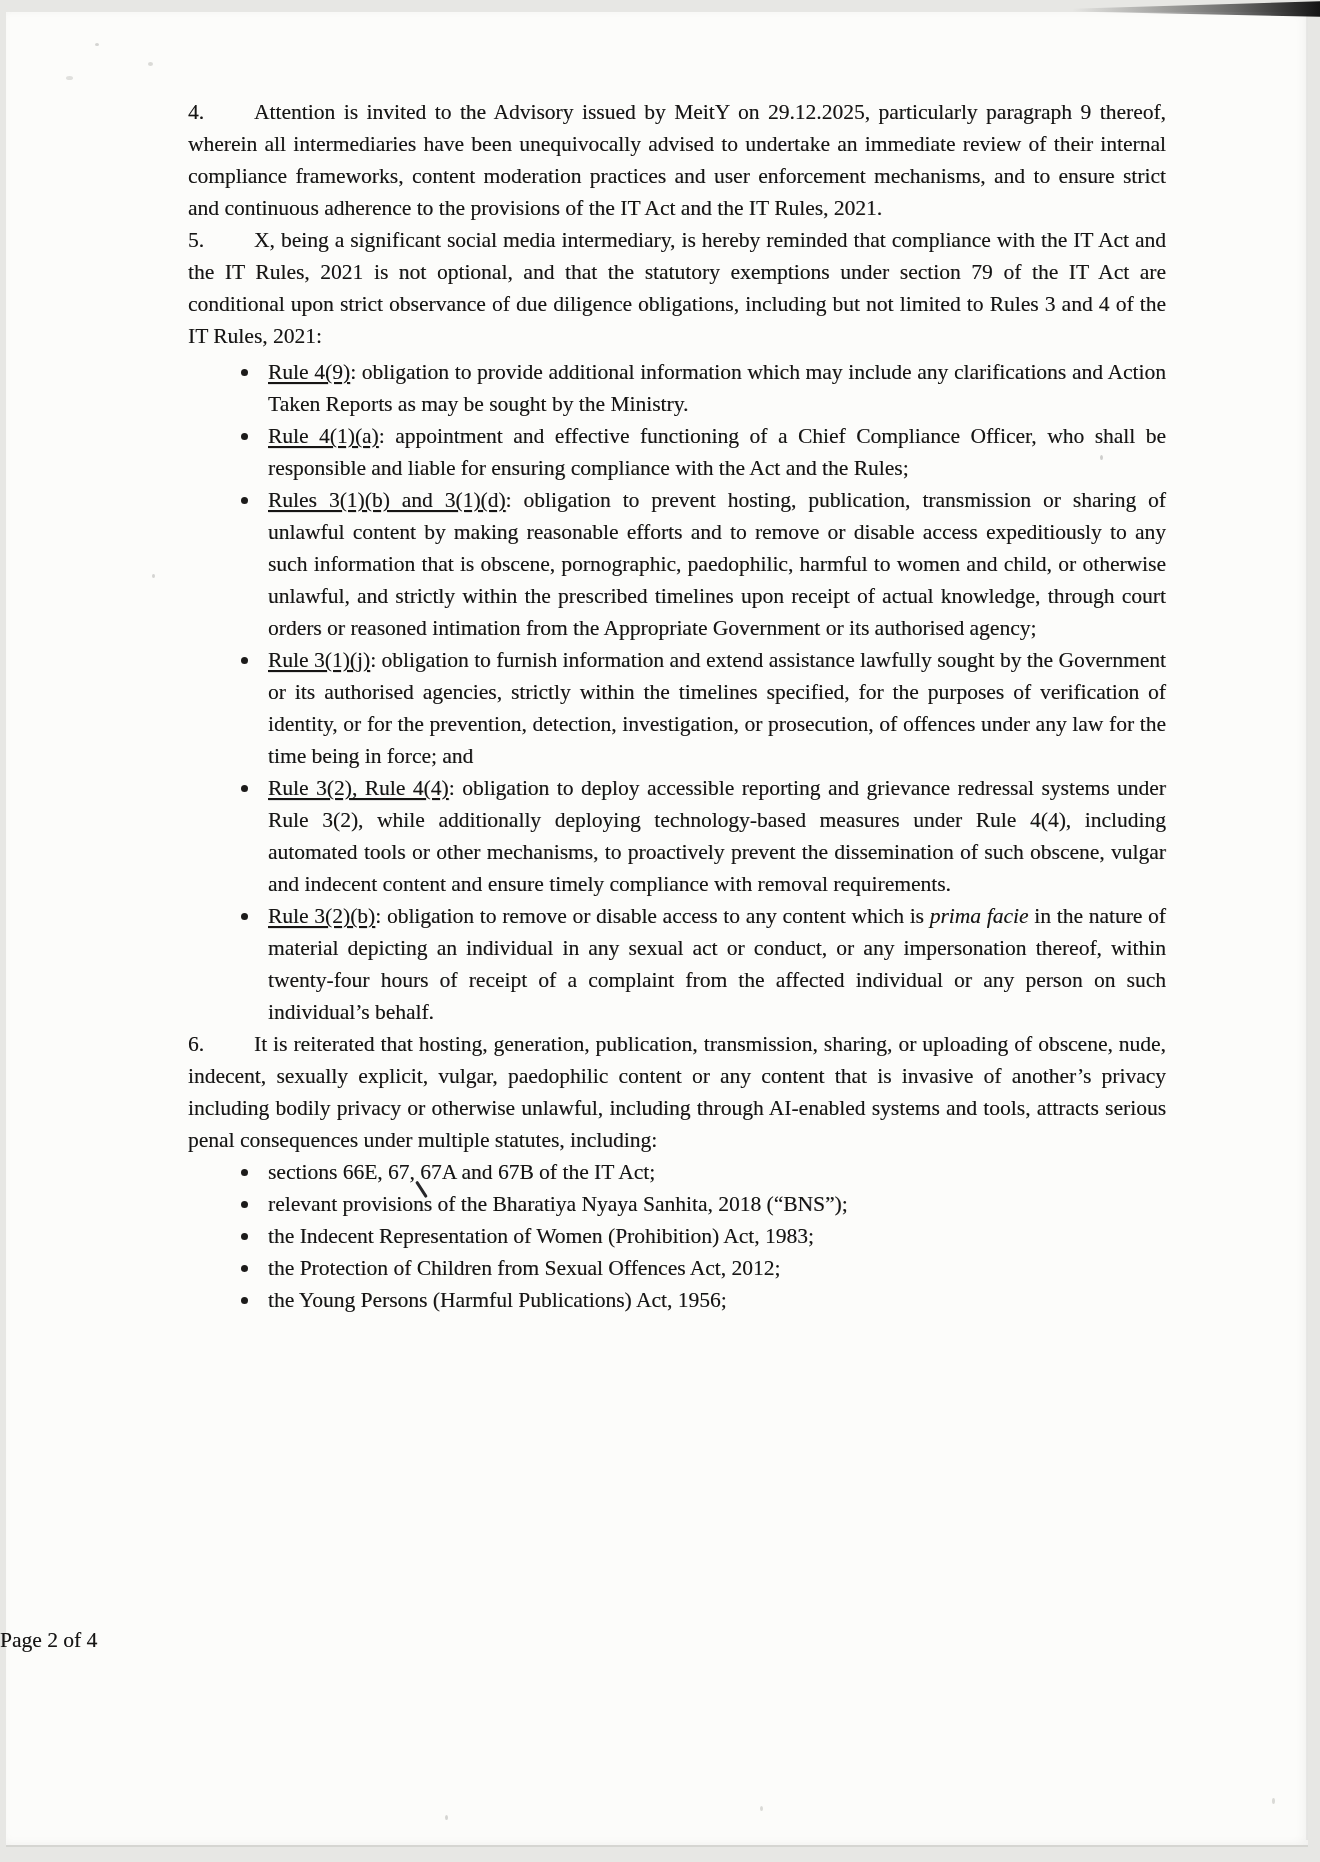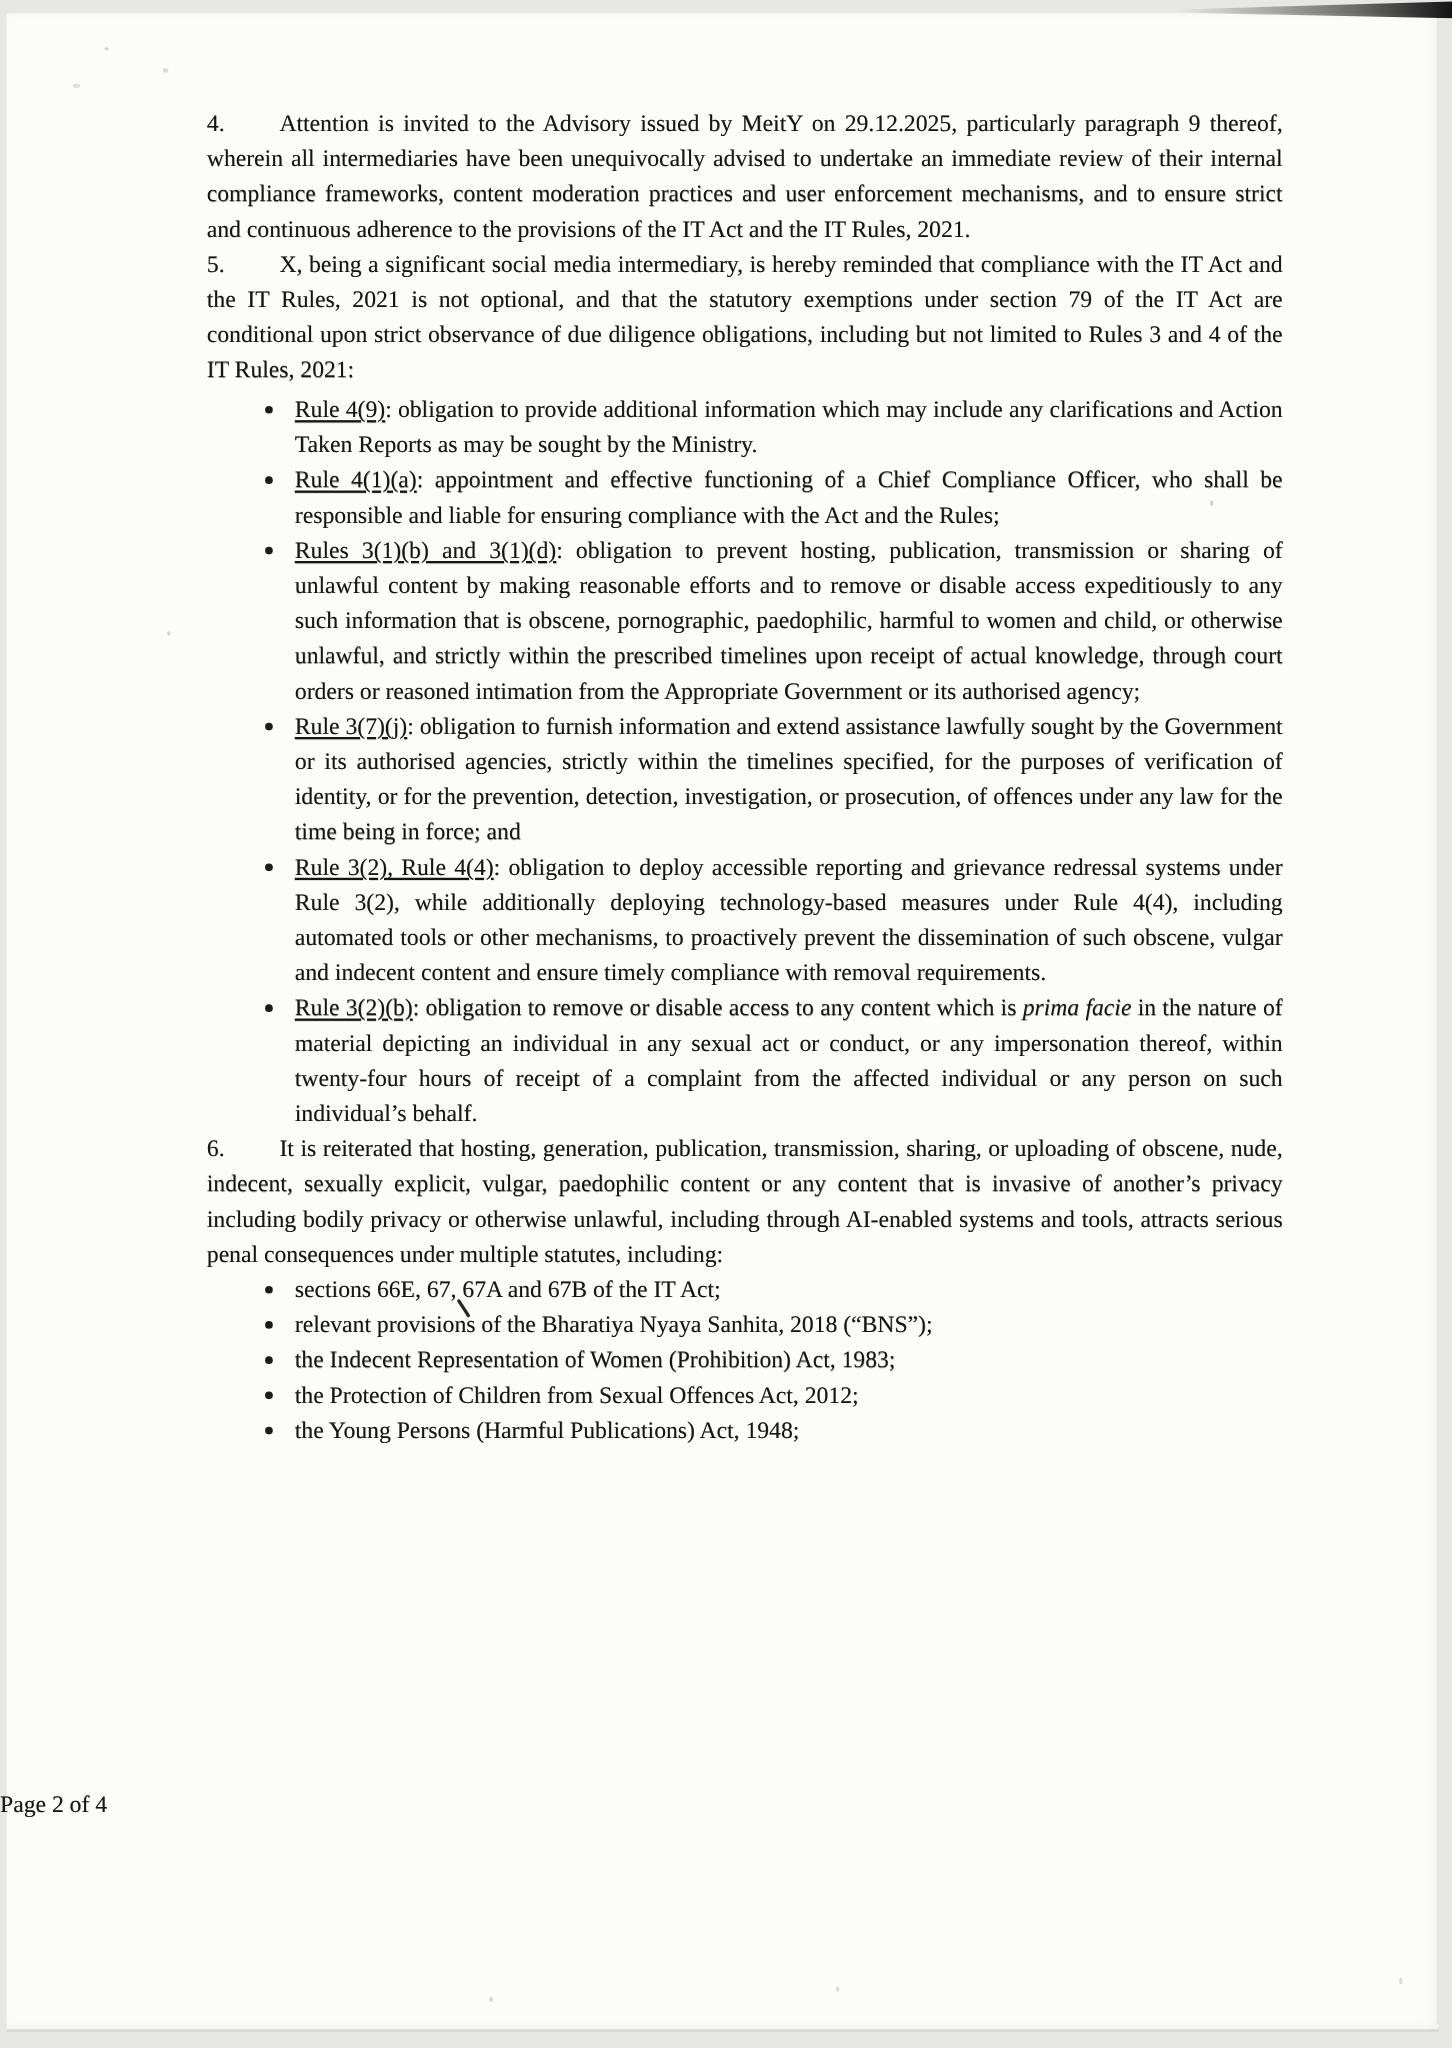--- a/index.html
+++ b/index.html
@@ -77,30 +77,30 @@
 <div class="content">
 
   <p class="para"><span class="pnum">4.</span><span>Attention is invited to the Advisory issued by MeitY on 29.12.2025, particularly paragraph 9 thereof, wherein all intermediaries have been unequivocally advised to undertake an immediate review of their internal compliance frameworks, content moderation practices and user enforcement mechanisms, and to ensure strict and continuous adherence to the provisions of the IT Act and the IT Rules, 2021.</span></p>
 
   <p class="para gap-top"><span class="pnum">5.</span><span>X, being a significant social media intermediary, is hereby reminded that compliance with the IT Act and the IT Rules, 2021 is not optional, and that the statutory exemptions under section 79 of the IT Act are conditional upon strict observance of due diligence obligations, including but not limited to Rules 3 and 4 of the IT Rules, 2021:</span></p>
 
   <ul class="doc-list">
     <li><span class="lead">Rule 4(9)</span><span>: obligation to provide additional information which may include any clarifications and Action Taken Reports as may be sought by the Ministry.</span></li>
     <li><span class="lead">Rule 4(1)(a)</span><span>: appointment and effective functioning of a Chief Compliance Officer, who shall be responsible and liable for ensuring compliance with the Act and the Rules;</span></li>
     <li><span class="lead">Rules 3(1)(b) and 3(1)(d)</span><span>: obligation to prevent hosting, publication, transmission or sharing of unlawful content by making reasonable efforts and to remove or disable access expeditiously to any such information that is obscene, pornographic, paedophilic, harmful to women and child, or otherwise unlawful, and strictly within the prescribed timelines upon receipt of actual knowledge, through court orders or reasoned intimation from the Appropriate Government or its authorised agency;</span></li>
-    <li><span class="lead">Rule 3(7)(j)</span><span>: obligation to furnish information and extend assistance lawfully sought by the Government or its authorised agencies, strictly within the timelines specified, for the purposes of verification of identity, or for the prevention, detection, investigation, or prosecution, of offences under any law for the time being in force; and</span></li>
+    <li><span class="lead">Rule 3(1)(j)</span><span>: obligation to furnish information and extend assistance lawfully sought by the Government or its authorised agencies, strictly within the timelines specified, for the purposes of verification of identity, or for the prevention, detection, investigation, or prosecution, of offences under any law for the time being in force; and</span></li>
     <li><span class="lead">Rule 3(2), Rule 4(4)</span><span>: obligation to deploy accessible reporting and grievance redressal systems under Rule 3(2), while additionally deploying technology-based measures under Rule 4(4), including automated tools or other mechanisms, to proactively prevent the dissemination of such obscene, vulgar and indecent content and ensure timely compliance with removal requirements.</span></li>
     <li><span class="lead">Rule 3(2)(b)</span><span>: obligation to remove or disable access to any content which is </span><em class="latin">prima facie</em><span> in the nature of material depicting an individual in any sexual act or conduct, or any impersonation thereof, within twenty-four hours of receipt of a complaint from the affected individual or any person on such individual’s behalf.</span></li>
   </ul>
 
   <p class="para gap-top"><span class="pnum">6.</span><span>It is reiterated that hosting, generation, publication, transmission, sharing, or uploading of obscene, nude, indecent, sexually explicit, vulgar, paedophilic content or any content that is invasive of another’s privacy including bodily privacy or otherwise unlawful, including through AI-enabled systems and tools, attracts serious penal consequences under multiple statutes, including:</span></p>
 
   <ul class="doc-list tight">
     <li><span>sections 66E, 67, 67A and 67B of the IT Act;</span></li>
     <li><span>relevant provisions of the Bharatiya Nyaya Sanhita, 2018 (“BNS”);</span></li>
     <li><span>the Indecent Representation of Women (Prohibition) Act, 1983;</span></li>
     <li><span>the Protection of Children from Sexual Offences Act, 2012;</span></li>
-    <li><span>the Young Persons (Harmful Publications) Act, 1948;</span></li>
+    <li><span>the Young Persons (Harmful Publications) Act, 1956;</span></li>
   </ul>
 
 </div>
 
 <div class="footer">Page 2 of 4</div>
 
 </body></html>

